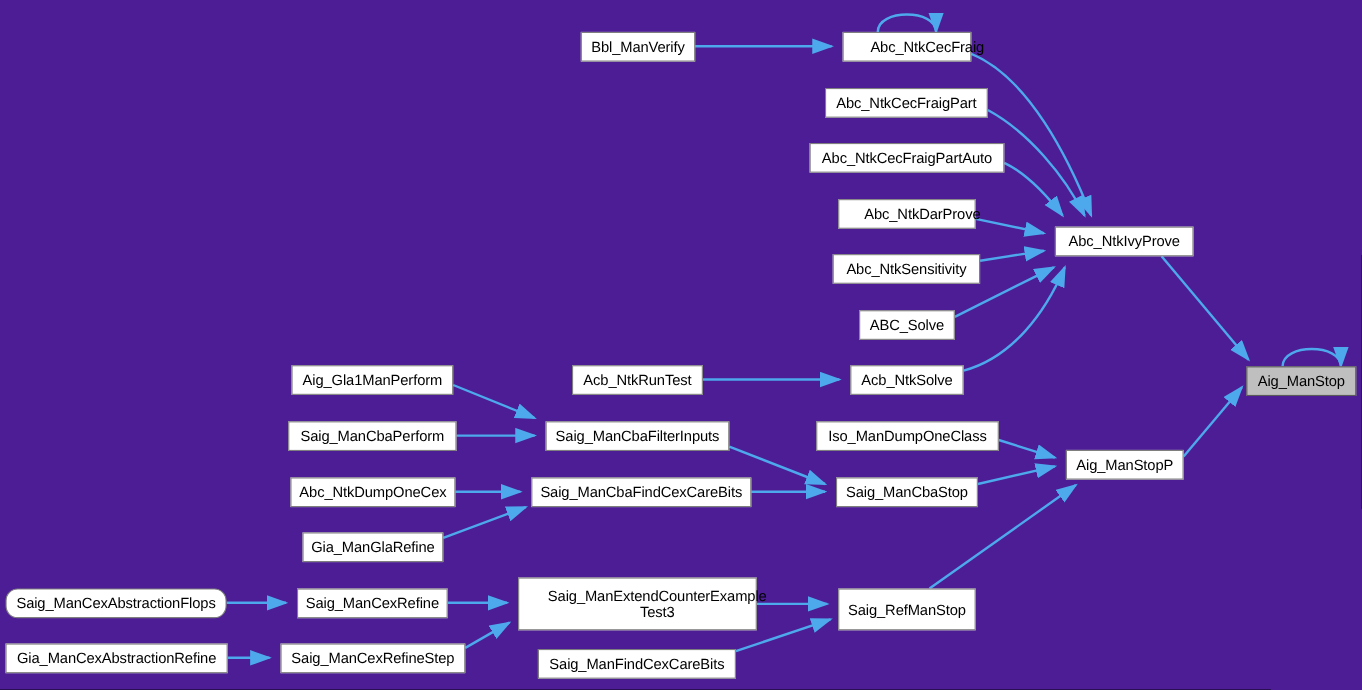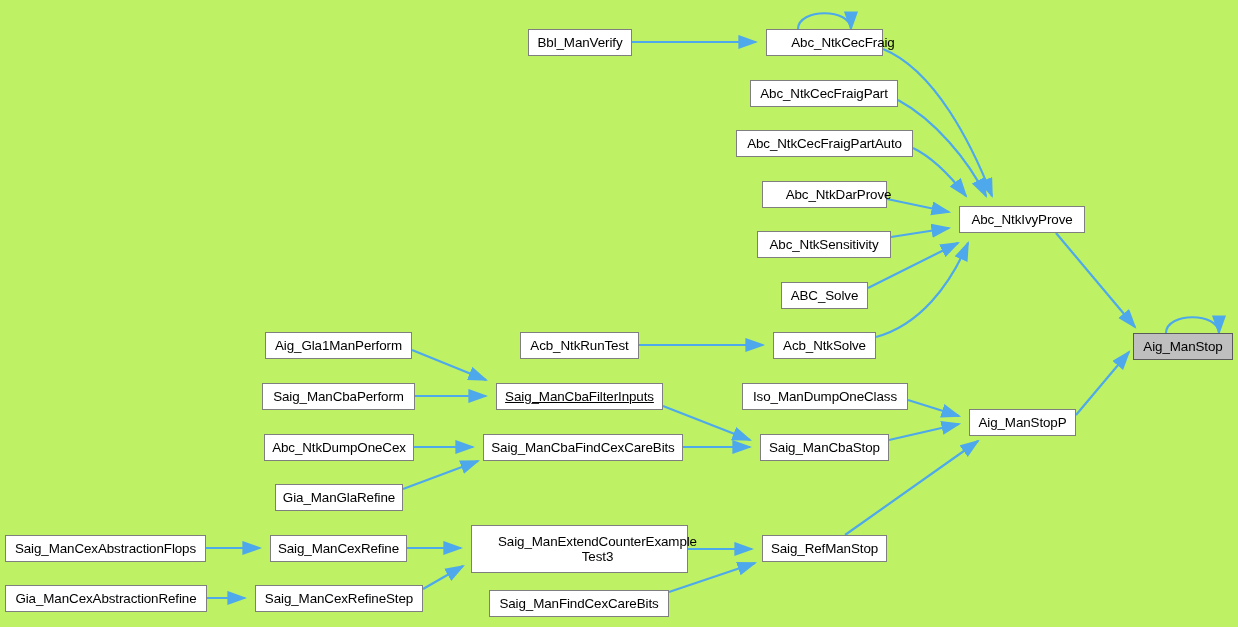--- a/index.html
+++ b/index.html
@@ -5,21 +5,21 @@
 <style>
   html, body {
     margin: 0;
     padding: 0;
     background: #000000;
   }
   #graph {
     position: relative;
     width: 1238px;
     height: 627px;
-    background: #bef264;
+    background: #4c1d95;
     overflow: hidden;
     font-family: "Liberation Sans", sans-serif;
   }
   #edge-layer {
     position: absolute;
     left: 0;
     top: 0;
     width: 1238px;
     height: 627px;
     pointer-events: none;
@@ -94,29 +94,29 @@
       <div class="node" style="left: 736px; top: 130px; width: 177px; height: 27px;">Abc_NtkCecFraigPartAuto</div>
       <div class="node" style="left: 762px; top: 181px; width: 125px; height: 27px; padding-left: 28px;">Abc_NtkDarProve</div>
       <div class="node" style="left: 959px; top: 206px; width: 126px; height: 27px;">Abc_NtkIvyProve</div>
       <div class="node" style="left: 757px; top: 231px; width: 134px; height: 27px;">Abc_NtkSensitivity</div>
       <div class="node" style="left: 781px; top: 282px; width: 87px; height: 27px;">ABC_Solve</div>
       <div class="node" style="left: 265px; top: 332px; width: 147px; height: 27px;">Aig_Gla1ManPerform</div>
       <div class="node" style="left: 520px; top: 332px; width: 119px; height: 27px;">Acb_NtkRunTest</div>
       <div class="node" style="left: 773px; top: 332px; width: 103px; height: 27px;">Acb_NtkSolve</div>
       <div class="node focus" style="left: 1133px; top: 333px; width: 100px; height: 27px;">Aig_ManStop</div>
       <div class="node" style="left: 262px; top: 383px; width: 153px; height: 27px;">Saig_ManCbaPerform</div>
-      <div class="node" style="left: 496px; top: 383px; width: 167px; height: 27px; text-decoration: underline;">Saig_ManCbaFilterInputs</div>
+      <div class="node" style="left: 496px; top: 383px; width: 167px; height: 27px;">Saig_ManCbaFilterInputs</div>
       <div class="node" style="left: 742px; top: 383px; width: 166px; height: 27px;">Iso_ManDumpOneClass</div>
       <div class="node" style="left: 969px; top: 409px; width: 107px; height: 27px;">Aig_ManStopP</div>
       <div class="node" style="left: 264px; top: 434px; width: 150px; height: 27px;">Abc_NtkDumpOneCex</div>
       <div class="node" style="left: 483px; top: 434px; width: 200px; height: 27px;">Saig_ManCbaFindCexCareBits</div>
       <div class="node" style="left: 760px; top: 434px; width: 129px; height: 27px;">Saig_ManCbaStop</div>
       <div class="node" style="left: 275px; top: 484px; width: 128px; height: 27px;">Gia_ManGlaRefine</div>
-      <div class="node" style="left: 5px; top: 535px; width: 201px; height: 27px;">Saig_ManCexAbstractionFlops</div>
+      <div class="node" style="left: 5px; top: 535px; width: 201px; height: 27px; border-radius: 11px;">Saig_ManCexAbstractionFlops</div>
       <div class="node" style="left: 270px; top: 535px; width: 137px; height: 27px;">Saig_ManCexRefine</div>
       <div class="node" style="left: 471px; top: 525px; width: 217px; height: 48px; padding-left: 36px;">Saig_ManExtendCounterExample
 Test3</div>
-      <div class="node" style="left: 762px; top: 535px; width: 125px; height: 27px;">Saig_RefManStop</div>
+      <div class="node" style="left: 762px; top: 535px; width: 125px; height: 38px;">Saig_RefManStop</div>
       <div class="node" style="left: 5px; top: 585px; width: 202px; height: 27px;">Gia_ManCexAbstractionRefine</div>
       <div class="node" style="left: 255px; top: 585px; width: 168px; height: 27px;">Saig_ManCexRefineStep</div>
       <div class="node" style="left: 489px; top: 590px; width: 180px; height: 27px;">Saig_ManFindCexCareBits</div>
     </div>
 </div>
 
 </body></html>

